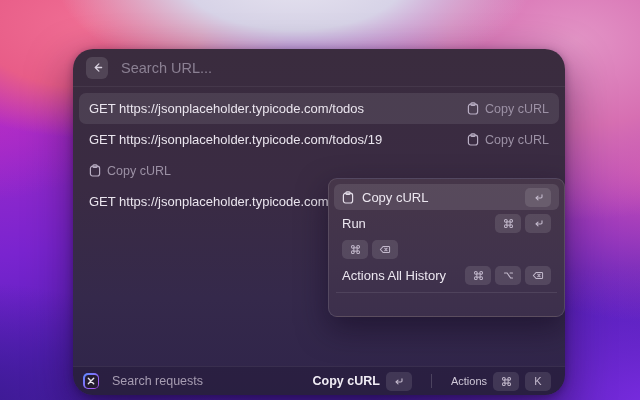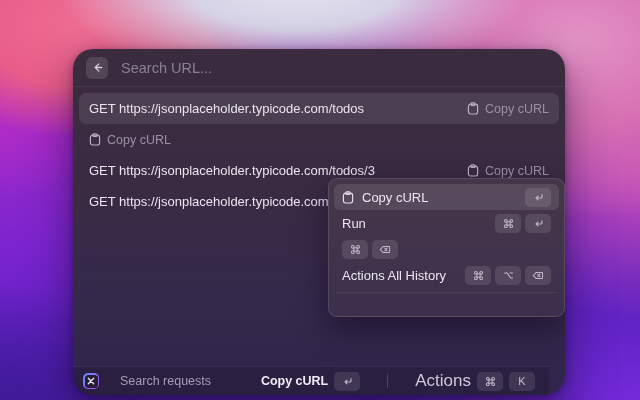--- a/index.html
+++ b/index.html
@@ -44,31 +44,31 @@
   .keys{display:flex;gap:4px;}
   .key{min-width:20px;height:19px;padding:0 3px;border-radius:5px;background:rgba(255,255,255,.11);
     display:flex;align-items:center;justify-content:center;font-size:11px;color:#c3b9cc;}
   .key svg{display:block;}
   .pop-div{height:1px;background:rgba(255,255,255,.09);margin:4px 2px;}
   .pop-search{height:24px;display:flex;align-items:center;padding:0 8px;}
   .pop-search input{width:100%;background:transparent;border:none;outline:none;font:inherit;
     font-size:13px;color:#ece7f0;}
   .pop-search input::placeholder{color:#837a8e;}
   
-  .foot{position:absolute;left:0;right:16px;bottom:0;height:28px;
+  .foot{position:absolute;left:0;right:0;bottom:0;height:28px;
     background:rgba(22,14,38,.25);border-top:1px solid rgba(255,255,255,.07);
-    display:flex;align-items:center;padding:0 10px;gap:21px;}
+    display:flex;align-items:center;padding:0 10px;gap:13px;}
   .appic{width:16px;height:16px;border-radius:5px;padding:1.5px;box-sizing:border-box;
     background:linear-gradient(135deg,#5b8cff,#b44df0);}
   .appic .in{width:100%;height:100%;border-radius:3.5px;background:#241c30;
     display:flex;align-items:center;justify-content:center;color:#e8e4ee;}
   .foot .name{font-size:12.5px;color:#a79dB2;color:#a79db2;flex:1;}
   .fbtn{display:flex;align-items:center;gap:6px;padding:2px 4px;border-radius:6px;}
   .fbtn .t1{font-size:12.5px;font-weight:700;color:#f1edf5;}
-  .fbtn .t2{font-size:17px;color:#cfc8d8;}
+  .fbtn .t2{font-size:11px;color:#cfc8d8;}
   .vdiv{width:1px;height:14px;background:rgba(255,255,255,.16);margin:0 2px;}
   .ico{color:#b9aec4;}
 </style>
 </head>
 <body>
 
 <div class="stage">
   <div class="win">
 
     <div class="hdr">
@@ -85,30 +85,30 @@
         <span class="row-title">GET https://jsonplaceholder.typicode.com/todos</span>
         <span class="acc">
           <svg class="ico" width="12" height="13" viewBox="0 0 12 13">
             <rect x="1.4" y="2.2" width="9.2" height="9.8" rx="2.2" fill="none" stroke="currentColor" stroke-width="1.2"></rect>
             <rect x="3.9" y="0.8" width="4.2" height="2.6" rx="1" fill="none" stroke="currentColor" stroke-width="1.1"></rect>
           </svg>
           <span>Copy cURL</span>
         </span>
       </div>
       <div class="row">
+        <span class="row-title">GET https://jsonplaceholder.typicode.com/todos/19</span>
         <span class="acc">
           <svg class="ico" width="12" height="13" viewBox="0 0 12 13">
             <rect x="1.4" y="2.2" width="9.2" height="9.8" rx="2.2" fill="none" stroke="currentColor" stroke-width="1.2"></rect>
             <rect x="3.9" y="0.8" width="4.2" height="2.6" rx="1" fill="none" stroke="currentColor" stroke-width="1.1"></rect>
           </svg>
           <span>Copy cURL</span>
         </span>
       </div>
       <div class="row">
-        <span class="row-title">GET https://jsonplaceholder.typicode.com/todos/3</span>
         <span class="acc">
           <svg class="ico" width="12" height="13" viewBox="0 0 12 13">
             <rect x="1.4" y="2.2" width="9.2" height="9.8" rx="2.2" fill="none" stroke="currentColor" stroke-width="1.2"></rect>
             <rect x="3.9" y="0.8" width="4.2" height="2.6" rx="1" fill="none" stroke="currentColor" stroke-width="1.1"></rect>
           </svg>
           <span>Copy cURL</span>
         </span>
       </div>
       <div class="row">
         <span class="row-title">GET https://jsonplaceholder.typicode.com/todos/1</span>

